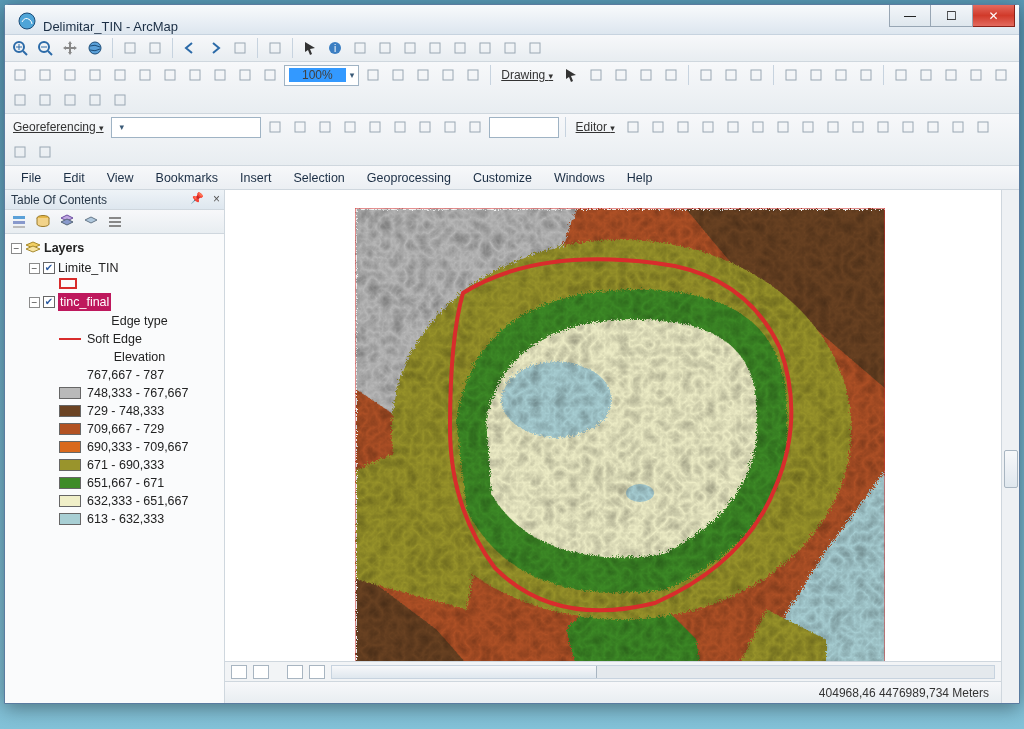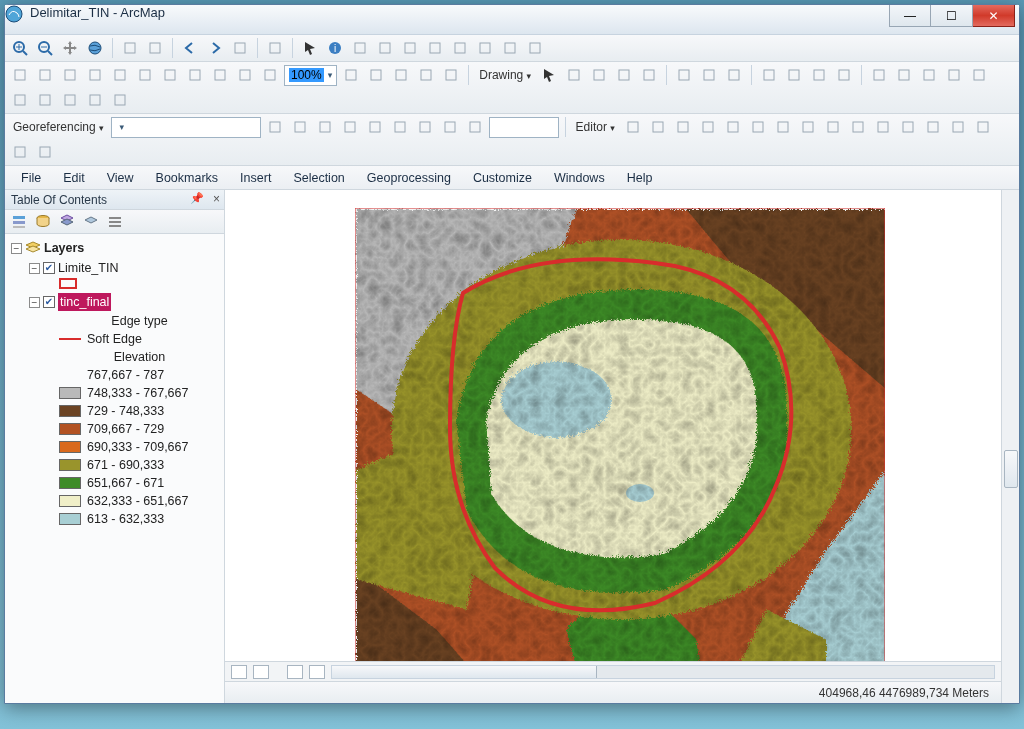--- a/index.html
+++ b/index.html
@@ -3,35 +3,35 @@
 <meta charset="utf-8">
 <style>
 * { box-sizing: border-box; margin: 0; padding: 0; font-family: "Segoe UI", Tahoma, sans-serif; }
 body { width: 1024px; height: 729px; background: linear-gradient(180deg,#5a9bb8,#83c2d8); overflow: hidden; position: relative; }
 
 .window { position:absolute; left:4px; top:4px; width:1016px; height:700px;
   background:#fff; border:1px solid #5a7ca0; border-radius:4px 4px 0 0;
   box-shadow:0 4px 20px rgba(0,0,0,.4); display:flex; flex-direction:column; }
 
 .titlebar { height:30px; background:linear-gradient(180deg,#f8fafc,#dde6ef);
-  border-bottom:1px solid #c7d3df; display:flex; align-items:flex-start; padding:0 0; gap:7px; }
+  border-bottom:1px solid #c7d3df; display:flex; align-items:flex-end; padding:0 13px; gap:7px; }
 .titlebar .appicon svg { width:18px; height:18px; }
 .titlebar .title { font-size:13px; color:#1b2e44; }
 .winbtns { position:absolute; top:0; right:4px; display:flex; }
 .winbtn { width:42px; height:22px; border:1px solid #98a6b4; border-top:0; background:linear-gradient(#f3f6f9,#dfe7ee); display:flex; align-items:center; justify-content:center; font-size:12px; }
 .winbtn.close { background:linear-gradient(#e36a5e,#d13a2a,#e36a5e); border-color:#8a2018; color:#fff; }
 .winbtn + .winbtn { border-left:0; }
 
 .toolstrip { background:linear-gradient(#f7f8fa,#e8edf1); border-bottom:1px solid #cfd7de; padding:2px 4px; display:flex; align-items:center; gap:3px; flex-wrap:wrap; min-height:26px; }
 .toolstrip.row2 { min-height:26px; }
 .toolstrip.row3 { min-height:26px; }
 .tbtn { width:22px; height:22px; border:1px solid transparent; display:flex; align-items:center; justify-content:center; border-radius:2px; }
 .tbtn svg { width:16px; height:16px; }
 .tsep { width:1px; height:20px; background:#c7d3df; margin:0 3px; }
-.tlabel { font-size:12px; color:#333; padding:0 4px; }
+.tlabel { font-size:12px; color:#333; padding:0 4px;text-decoration:underline; }
 .combo { height:21px; border:1px solid #9fb3c4; background:#fff; display:flex; align-items:center; padding:0 4px; font-size:12px; gap:4px; }
 .combo .caret { font-size:9px; color:#3a5a77; }
 .tinput { height:21px; width:70px; border:1px solid #9fb3c4; background:#fff; }
 
 .menubar { height:24px; background:linear-gradient(#f7f8fa,#ebeff3); border-bottom:1px solid #cfd7de; display:flex; align-items:center; padding:0 6px; gap:2px; }
 .menubar .mitem { font-size:12.5px; color:#1b2e44; padding:3px 10px; border-radius:2px; }
 
 .body { flex:1; display:flex; min-height:0; }
 
 .toc { width:220px; border-right:1px solid #cfd7de; display:flex; flex-direction:column; background:#fafbfc; }
@@ -251,21 +251,21 @@
         <svg viewBox="0 0 16 16">
           <rect x="3" y="3" width="10" height="10" fill="none" stroke="#9aa7b3"></rect>
         </svg>
       </div>
       <div class="tbtn">
         <svg viewBox="0 0 16 16">
           <rect x="3" y="3" width="10" height="10" fill="none" stroke="#9aa7b3"></rect>
         </svg>
       </div>
       <div class="combo">
-        <span style="background:#3399ff;color:#000000;padding:0 2px">100%</span>
+        <span style="background:#3399ff;color:#404040;padding:0 13px">100%</span>
         <span class="caret">▾</span>
       </div>
       <div class="tbtn">
         <svg viewBox="0 0 16 16">
           <rect x="3" y="3" width="10" height="10" fill="none" stroke="#9aa7b3"></rect>
         </svg>
       </div>
       <div class="tbtn">
         <svg viewBox="0 0 16 16">
           <rect x="3" y="3" width="10" height="10" fill="none" stroke="#9aa7b3"></rect>

